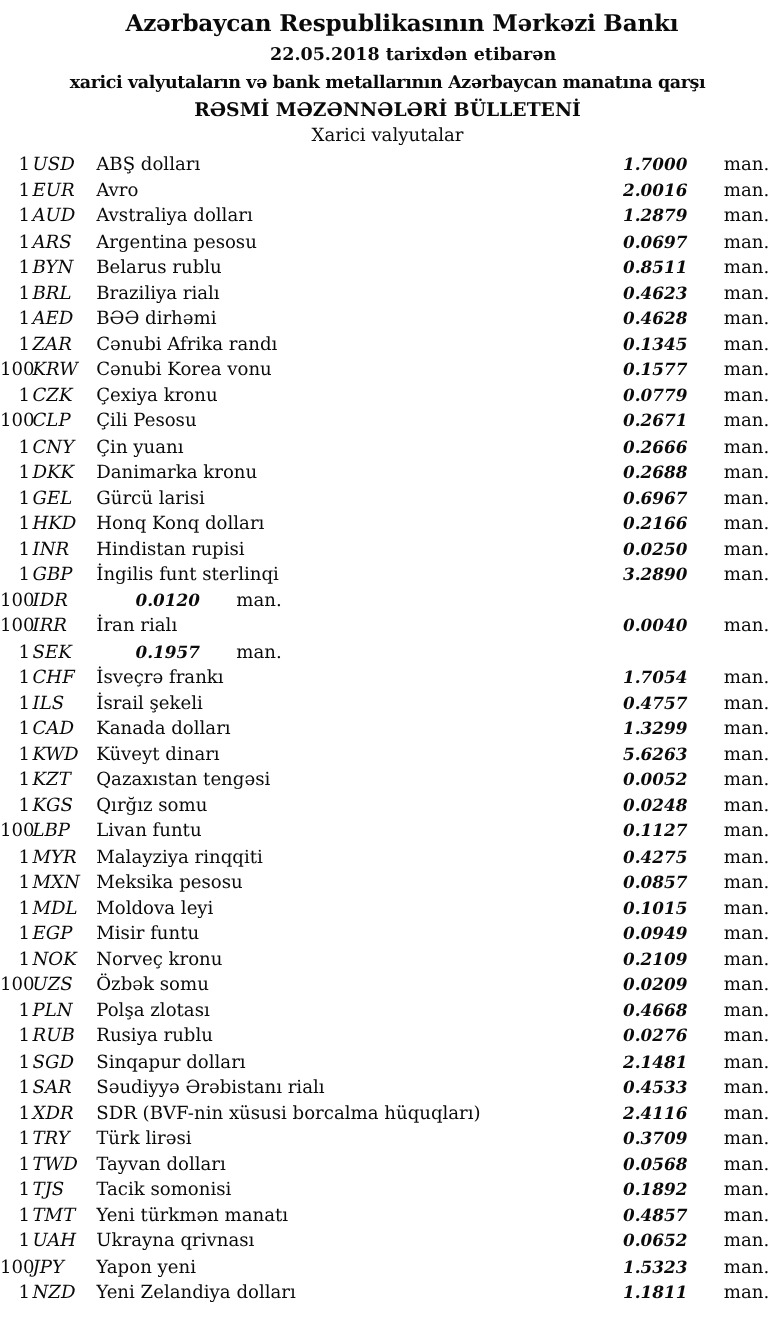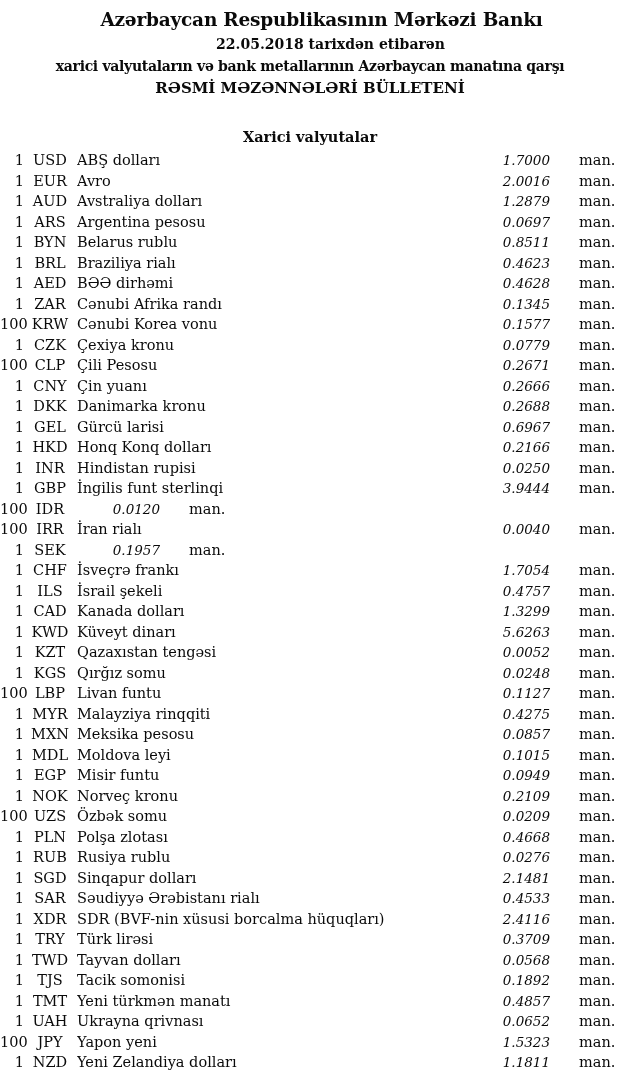--- a/index.html
+++ b/index.html
@@ -38,43 +38,42 @@
     letter-spacing: -0.3px;
   }
   .hdr .bulletin-line {
     font-size: 15px;
     font-weight: bold;
     line-height: 22px;
   }
   .section-title {
     text-align: center;
     font-size: 14.5px;
-    font-weight: bold;
+    font-weight: normal;
     line-height: 20px;
-    margin-top: 28px;
   }
   .table { margin-top: 3px; }
   .row {
     display: flex;
     align-items: baseline;
     height: 20.51px;
     line-height: 20.51px;
     padding-right: 20px;
     font-size: 14.5px;
     white-space: nowrap;
   }
   .cell-qty   { width: 24px;  text-align: right; flex: 0 0 auto; }
-  .cell-code  { width: 48px;  margin-left: 2px; text-align: center; flex: 0 0 auto; }
+  .cell-code  { width: 48px;  margin-left: 2px; flex: 0 0 auto; font-style: italic; }
   .cell-name  { flex: 1 1 auto; margin-left: 3px; overflow: hidden; }
   .cell-rate  {
     width: 86px;
     text-align: right;
     flex: 0 0 auto;
     font-size: 13.5px;
-    font-weight: normal;
+    font-weight: bold;
     font-style: italic;
   }
   .cell-unit  {
     width: 50px;
     flex: 0 0 auto;
     box-sizing: border-box;
     padding-left: 29px;
     text-align: left;
   }
 </style>
@@ -201,21 +200,21 @@
         <span class="cell-qty">1</span>
         <span class="cell-code">INR</span>
         <span class="cell-name">Hindistan rupisi</span>
         <span class="cell-rate">0.0250</span>
         <span class="cell-unit">man.</span>
       </div>
       <div class="row">
         <span class="cell-qty">1</span>
         <span class="cell-code">GBP</span>
         <span class="cell-name">İngilis funt sterlinqi</span>
-        <span class="cell-rate">3.9444</span>
+        <span class="cell-rate">3.2890</span>
         <span class="cell-unit">man.</span>
       </div>
       <div class="row">
         <span class="cell-qty">100</span>
         <span class="cell-code">IDR</span>
         <span class="cell-rate">0.0120</span>
         <span class="cell-unit">man.</span>
       </div>
       <div class="row">
         <span class="cell-qty">100</span>

